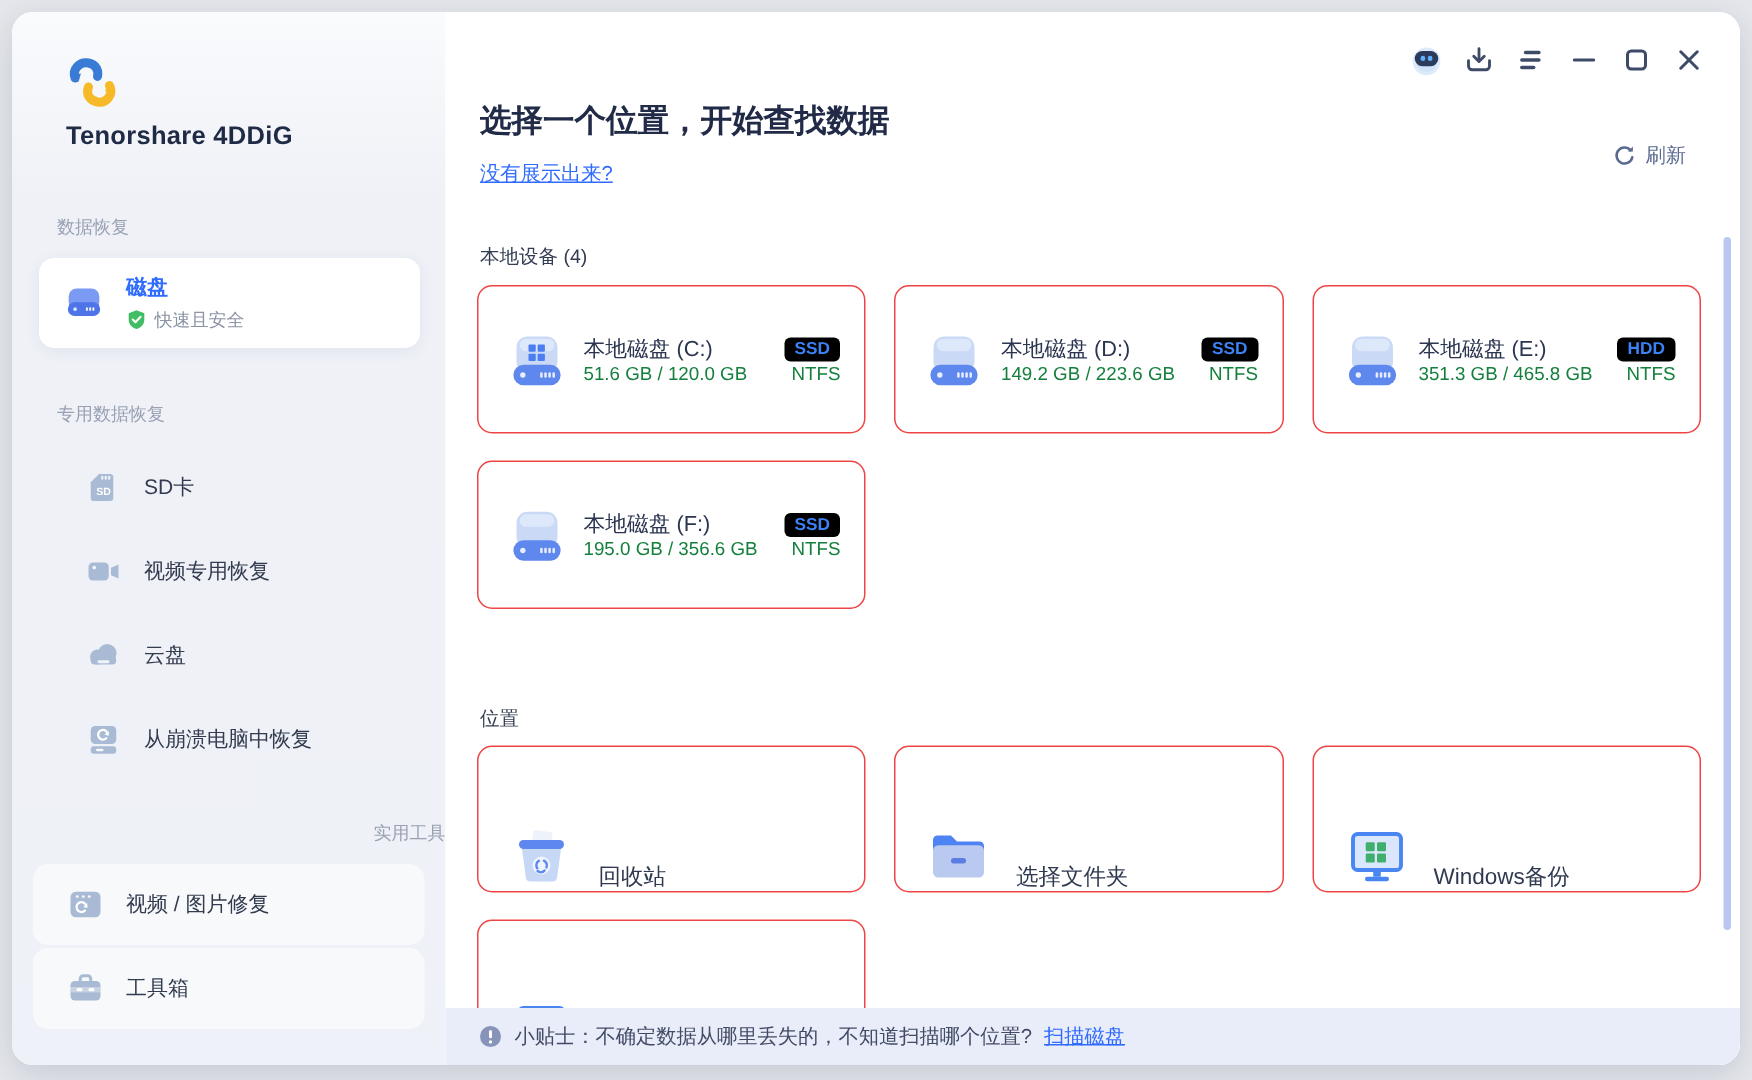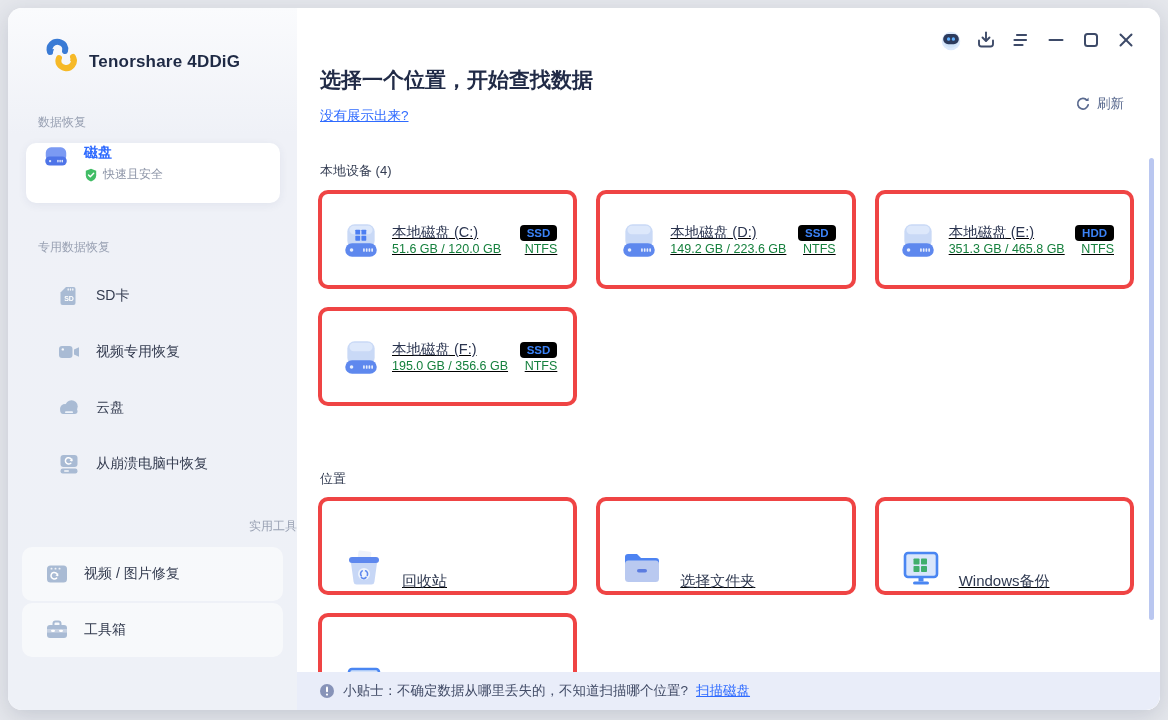--- a/index.html
+++ b/index.html
@@ -3,44 +3,44 @@
 <meta charset="utf-8">
 <style>
   * { margin:0; padding:0; box-sizing:border-box; }
   html,body { width:1168px; height:720px; }
   body { background:#e5e7ec; font-family:"Liberation Sans","DejaVu Sans",sans-serif; position:relative; overflow:hidden; }
   .window { position:absolute; left:8px; top:8px; width:1152px; height:702px; border-radius:14px;
             background:#ffffff; box-shadow:0 6px 22px rgba(40,50,80,.16); display:flex; overflow:hidden; }
 
   
   .sidebar { width:289px; flex:0 0 289px; background:linear-gradient(180deg,#fafbfd 0%, #eff1f7 18%, #eef1f7 100%); position:relative; }
-  .brand { display:flex; align-items:flex-end; gap:9px; padding:30px 0 0 36px; }
+  .brand { display:flex; align-items:flex-start; gap:9px; padding:30px 0 0 36px;flex-direction:column; }
   .brand-title { font-size:17px; font-weight:bold; color:#1f2a45; letter-spacing:.2px; }
   .side-label { font-size:12px; color:#99a1b3; margin:42px 0 12px 30px; }
   .side-label.s2 { margin-top:36px; }
   .side-label.s3 { margin-top:26px;text-align:right; }
   .active-card { margin:0 17px 0 18px; height:60px; background:#ffffff; border-radius:10px;
-                 box-shadow:0 2px 10px rgba(45,60,110,.07); display:flex; align-items:flex-start; padding-left:16px; gap:14px; cursor:pointer; }
+                 box-shadow:0 2px 10px rgba(45,60,110,.07); display:flex; align-items:center; padding-left:16px; gap:14px; cursor:pointer; }
   .active-txt .t1 { font-size:14px; font-weight:bold; color:#2f6bff; }
   .active-txt .t2 { display:flex; align-items:center; gap:5px; margin-top:4px; font-size:12px; color:#8b93a6; }
   .side-item { height:56px; display:flex; align-items:center; gap:14px; padding-left:48px; font-size:14px; color:#333b4f; cursor:pointer; }
   .side-item.boxed { margin:0 14px; padding-left:22px; background:rgba(255,255,255,.55); border-radius:10px; height:54px; }
   .side-item.boxed + .side-item.boxed { margin-top:2px; }
 
   
   .main { flex:1; position:relative; background:#ffffff; }
   .titlebar-icons { position:absolute; top:20px; right:22px; display:flex; align-items:center; gap:11px; }
   .tb-btn { width:24px; height:24px; display:flex; align-items:center; justify-content:center; cursor:pointer; }
   .main-title { margin:58px 0 0 23px; font-size:21px; font-weight:bold; color:#212b47; }
   .main-link { display:inline-block; margin:13px 0 0 23px; font-size:13.5px; color:#2f6bff; text-decoration:underline; cursor:pointer; }
   .refresh { position:absolute; top:87px; right:36px; display:flex; align-items:center; gap:6px; font-size:13.5px; color:#5a6a8f; cursor:pointer; }
   .sec-label { margin:37px 0 10px 23px; font-size:13px; font-weight:500; color:#333c52; }
   .sec-label.loc { margin-top:64px; margin-bottom:9px; }
   .grid { margin:0 26px 0 21px; display:grid; grid-template-columns:repeat(3,1fr); gap:18px 19px; }
-  .card { background:#fff; border:4px solid #ef4444; border-radius:10px; cursor:pointer;text-decoration:underline; }
+  .card { background:#fff; border:1px solid #ef4444; border-radius:10px; cursor:pointer; }
   .drive-card { height:99px; display:flex; align-items:center; padding:0 16px 0 18px; gap:10px; }
   .drive-body { flex:1; min-width:0; }
   .drive-row1 { display:flex; align-items:center; justify-content:space-between; }
   .drive-name { font-size:14.5px; color:#2b3550; }
   .badge { font-size:11.5px; font-weight:bold; color:#3b82f6; background:#000000; border-radius:4px; padding:2px 7px; }
   .bar { margin:9px 0 8px; height:6px; border-radius:3px; background:#dfe9fb; overflow:hidden; }
   .bar-fill { height:100%; border-radius:3px; background:#3370f4; }
   .drive-row2 { display:flex; align-items:center; justify-content:space-between; font-size:12.5px; color:#15803d; }
   .loc-card { height:98px; display:flex; align-items:flex-end; padding-left:19px; gap:15px; }
   .loc-label { font-size:15px; color:#2f3950; }

